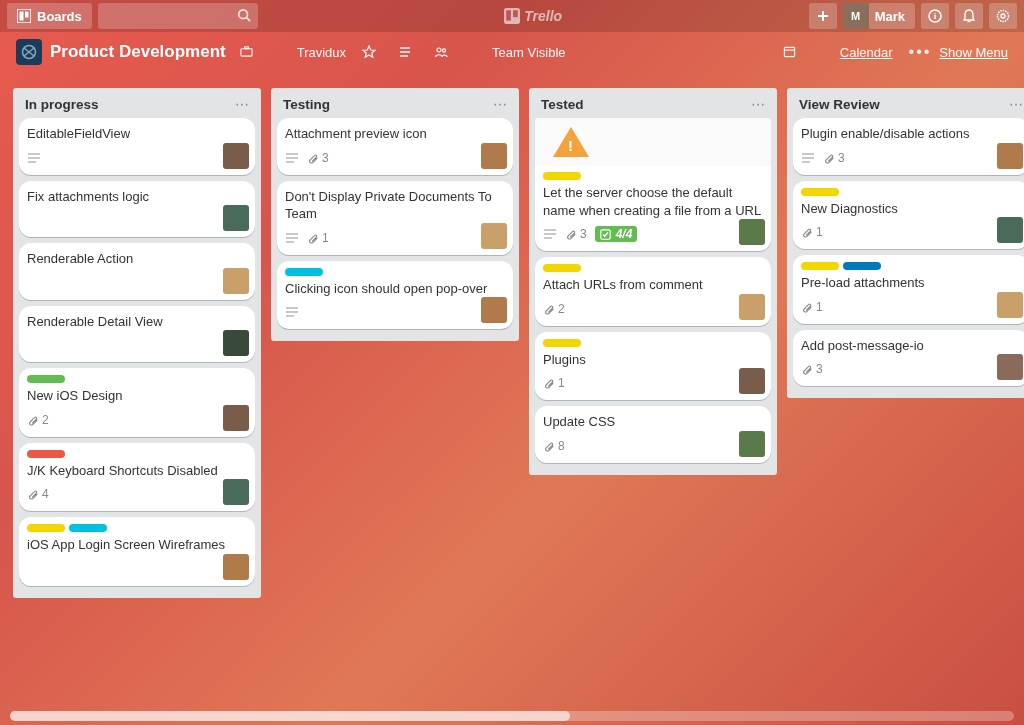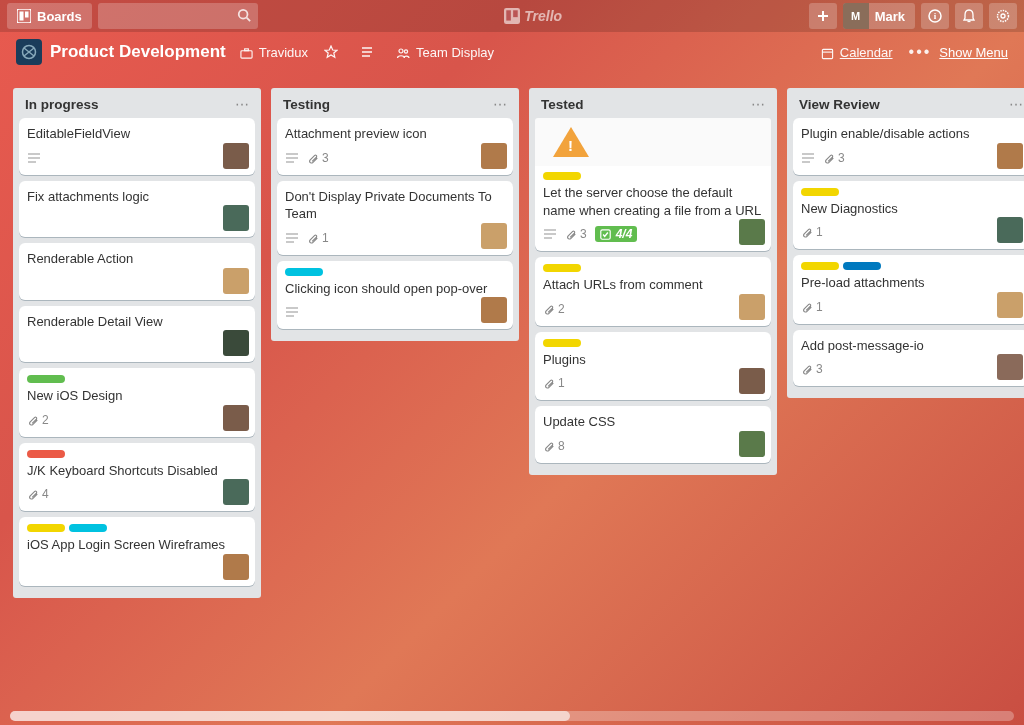--- a/index.html
+++ b/index.html
@@ -37,38 +37,38 @@
 .user-chip { background: rgba(255,255,255,0.22); height:26px; border-radius:3px; display:flex; align-items:center; padding-right:10px; margin:0 3px; color:#fff; font-weight:600; font-size:13px;}
 .user-chip .avatar-sm { margin: 0 6px 0 0; border-radius: 3px 0 0 3px; }
 .boardbar {
   height: 40px; display:flex; align-items:center; padding: 0 16px; color:#fff;
 }
 .board-icon {
   width: 26px; height: 26px; border-radius: 4px; background:#1a3c5a;
   display:flex; align-items:center; justify-content:center; margin-right:8px;
 }
 .board-title { font-size: 17px; font-weight: 700; margin-right: 14px; }
-.bb-item { display:flex; align-items:flex-end; color:#fff; font-size:13px; margin-right:16px; opacity:0.95; cursor:pointer;}
+.bb-item { display:flex; align-items:flex-start; color:#fff; font-size:13px; margin-right:16px; opacity:0.95; cursor:pointer;gap:38px;}
 .bb-item svg, .bb-item .ic { margin-right:6px; }
 .spacer { flex: 1; }
 .show-menu { text-decoration: underline; font-size:13px; cursor:pointer;}
 .dots { letter-spacing:2px; margin-right:8px; opacity:0.9;}
 .board {
   display:flex; align-items:flex-start; padding: 0 8px; height: calc(725px - 32px - 40px - 14px);
   overflow-x:auto;
 }
 .list {
   background: #e2e4e6; border-radius: 3px; width: 248px; flex: 0 0 248px;
   margin: 16px 5px; padding: 6px; display:flex; flex-direction:column;
 }
 .list-header { display:flex; align-items:center; padding: 2px 6px 6px 6px;}
 .list-title { font-size:13.5px; font-weight:700; color:#333; flex:1; }
 .list-menu { color:#888; font-size:14px; cursor:pointer;}
 .card {
-  background:#fff; border-radius:6px; box-shadow: 0 1px 0 rgba(9,45,66,0.25);
+  background:#fff; border-radius:12px; box-shadow: 0 1px 0 rgba(9,45,66,0.25);
   padding: 7px 8px 6px 8px; margin-bottom:6px; font-size:13px; color:#333; cursor:pointer;
   position:relative;
 }
 .labels { display:flex; gap:4px; margin-bottom:4px;}
 .label { width:38px; height:8px; border-radius:4px; }
 .card-title { line-height:1.35; margin-bottom:4px; }
 .badges { display:flex; align-items:center; gap:8px; color:#888; font-size:12px; min-height:22px;}
 .badge { display:flex; align-items:center; gap:3px; }
 .badge.green { background:#61bd4f; color:#fff; padding:1px 5px; border-radius:3px; font-weight:600;font-style:italic;}
 .member {
@@ -172,21 +172,21 @@
         <line x1="2" y1="11" x2="10" y2="11" stroke="#fff" stroke-width="1.5"></line>
       </svg>
   </div>
   <div class="bb-item">
     <svg class="ic" width="14" height="14" viewBox="0 0 14 14">
         <circle cx="5" cy="5" r="2" fill="none" stroke="#fff" stroke-width="1.2"></circle>
         <circle cx="10" cy="5.5" r="1.6" fill="none" stroke="#fff" stroke-width="1.2"></circle>
         <path d="M1.5 12 C1.5 9 8.5 9 8.5 12" fill="none" stroke="#fff" stroke-width="1.2"></path>
         <path d="M8 11.5 C8.2 9.5 13 9.5 13 12" fill="none" stroke="#fff" stroke-width="1.2"></path>
       </svg>
-    <span>Team Display</span>
+    <span>Team Visible</span>
   </div>
   <div class="spacer"></div>
   <div class="bb-item" style="text-decoration:underline;">
     <svg class="ic" width="13" height="13" viewBox="0 0 14 14">
         <rect x="1.5" y="2.5" width="11" height="10" rx="1" fill="none" stroke="#fff" stroke-width="1.2"></rect>
         <line x1="1.5" y1="5.5" x2="12.5" y2="5.5" stroke="#fff" stroke-width="1.2"></line>
       </svg>
     <span>Calendar</span>
   </div>
   <span class="dots">•••</span>

